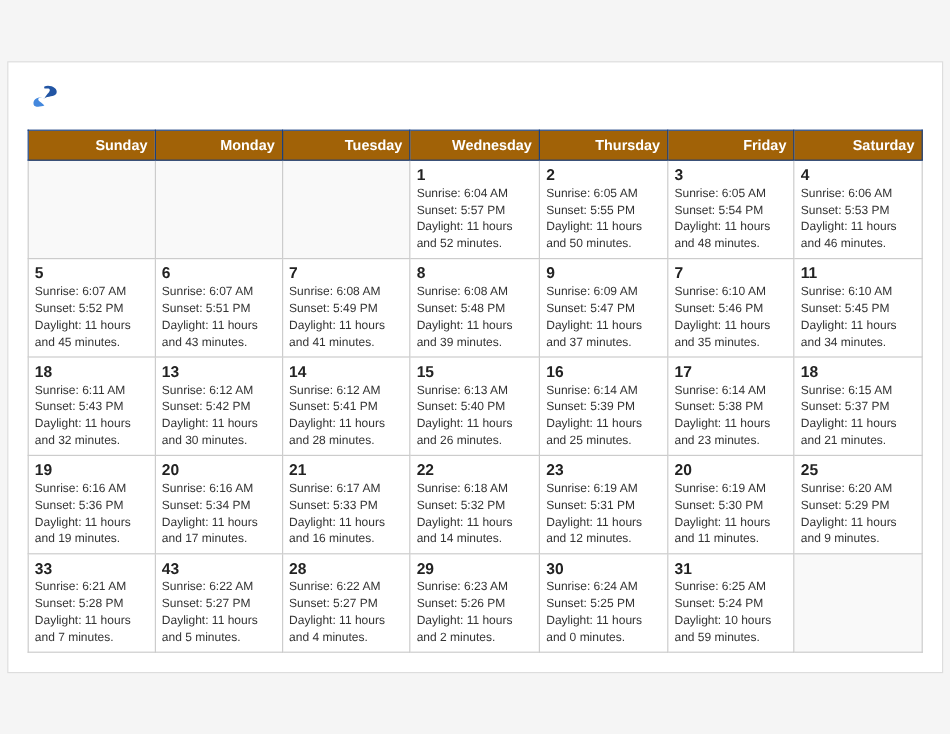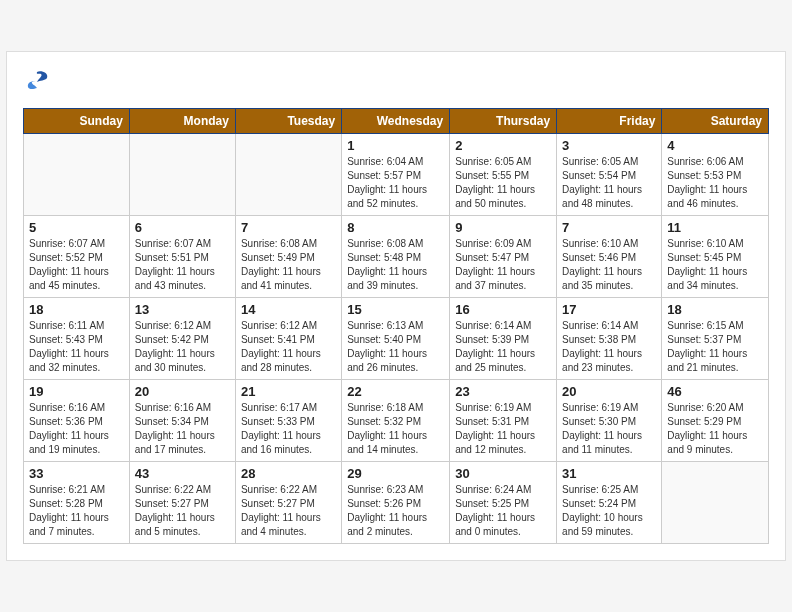--- a/index.html
+++ b/index.html
@@ -224,21 +224,21 @@
           </td>
           <td>
             <div class="day-num">23</div>
             <div class="day-info">Sunrise: 6:19 AM<br>Sunset: 5:31 PM<br>Daylight: 11 hours and 12 minutes.</div>
           </td>
           <td>
             <div class="day-num">20</div>
             <div class="day-info">Sunrise: 6:19 AM<br>Sunset: 5:30 PM<br>Daylight: 11 hours and 11 minutes.</div>
           </td>
           <td>
-            <div class="day-num">46</div>
+            <div class="day-num">25</div>
             <div class="day-info">Sunrise: 6:20 AM<br>Sunset: 5:29 PM<br>Daylight: 11 hours and 9 minutes.</div>
           </td>
         </tr>
         <tr>
           <td>
             <div class="day-num">33</div>
             <div class="day-info">Sunrise: 6:21 AM<br>Sunset: 5:28 PM<br>Daylight: 11 hours and 7 minutes.</div>
           </td>
           <td>
             <div class="day-num">43</div>

